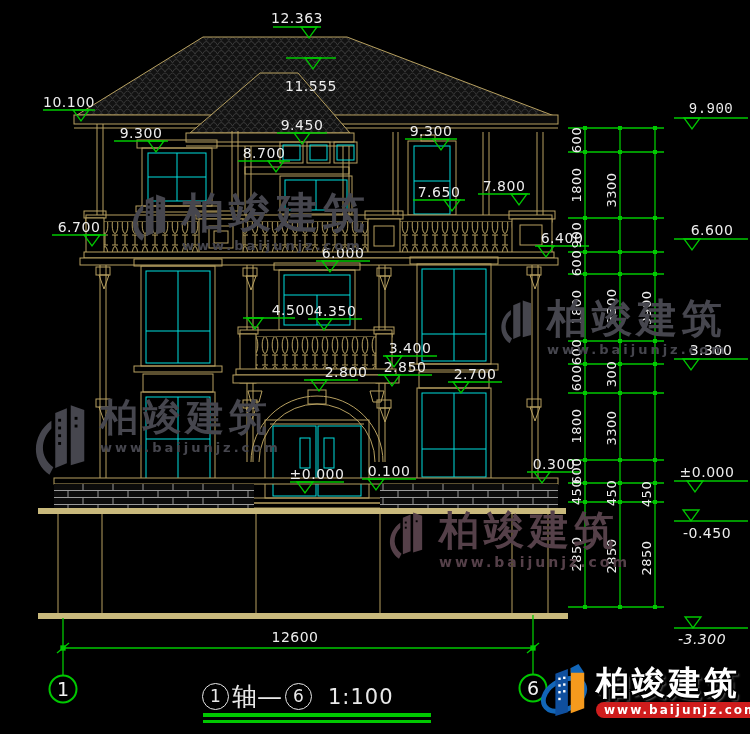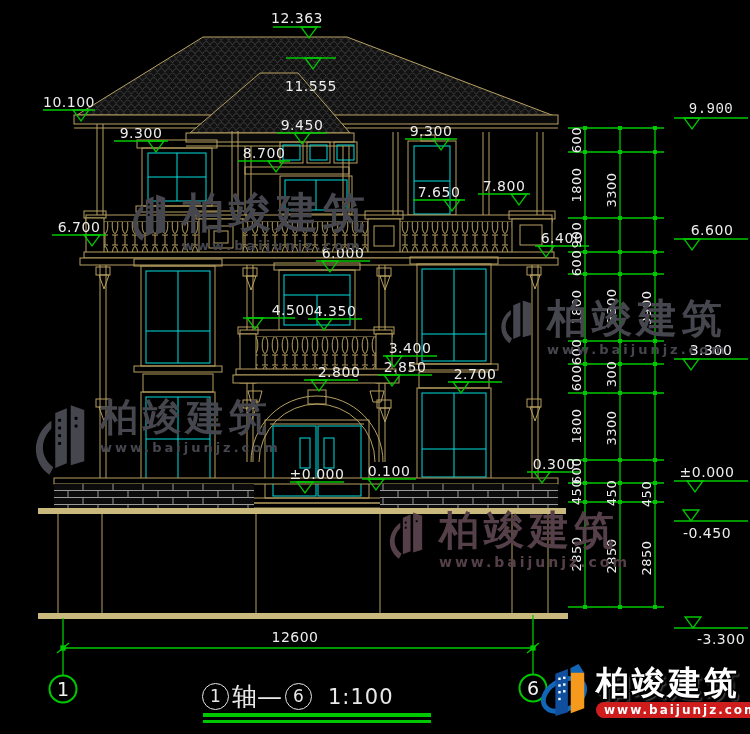--- a/index.html
+++ b/index.html
@@ -350,31 +350,31 @@
       <span class="dim" style="left: 431px; top: 131px;">9.300</span>
       <span class="dim" style="left: 439px; top: 192px;">7.650</span>
       <span class="dim" style="left: 504px; top: 186px;">7.800</span>
       <span class="dim" style="left: 79px; top: 227px;">6.700</span>
       <span class="dim" style="left: 562px; top: 238px;">6.400</span>
       <span class="dim" style="left: 343px; top: 253px;">6.000</span>
       <span class="dim" style="left: 269px; top: 310px; padding-left: 48px;">4.500</span>
       <span class="dim" style="left: 335px; top: 311px;">4.350</span>
       <span class="dim" style="left: 410px; top: 348px;">3.400</span>
       <span class="dim" style="left: 405px; top: 367px;">2.850</span>
-      <span class="dim" style="left: 339px; top: 372px;">2.800</span>
+      <span class="dim" style="left: 346px; top: 372px;">2.800</span>
       <span class="dim" style="left: 475px; top: 374px;">2.700</span>
       <span class="dim" style="left: 317px; top: 474px;">±0.000</span>
       <span class="dim" style="left: 389px; top: 471px;">0.100</span>
       <span class="dim" style="left: 554px; top: 464px;">0.300</span>
       <span class="dim" style="left: 711px; top: 109px; font-family: Liberation Mono, monospace;">9.900</span>
       <span class="dim" style="left: 712px; top: 230px;">6.600</span>
       <span class="dim" style="left: 711px; top: 350px;">3.300</span>
       <span class="dim" style="left: 707px; top: 472px;">±0.000</span>
       <span class="dim" style="left: 707px; top: 533px;">-0.450</span>
-      <span class="dim" style="left: 721px; top: 639px;">-3.300</span>
+      <span class="dim" style="left: 702px; top: 639px; font-style: italic;">-3.300</span>
       <span class="dim" style="left: 295px; top: 637px;">12600</span>
       <span class="dim chain" style="left: 576px; top: 140px;">600</span>
       <span class="dim chain" style="left: 576px; top: 185px;">1800</span>
       <span class="dim chain" style="left: 576px; top: 235px;">900</span>
       <span class="dim chain" style="left: 576px; top: 263px;">600</span>
       <span class="dim chain" style="left: 576px; top: 307px;">1800</span>
       <span class="dim chain" style="left: 576px; top: 352px;">600</span>
       <span class="dim chain" style="left: 576px; top: 378px;">600</span>
       <span class="dim chain" style="left: 576px; top: 426px;">1800</span>
       <span class="dim chain" style="left: 576px; top: 471px;">600</span>

